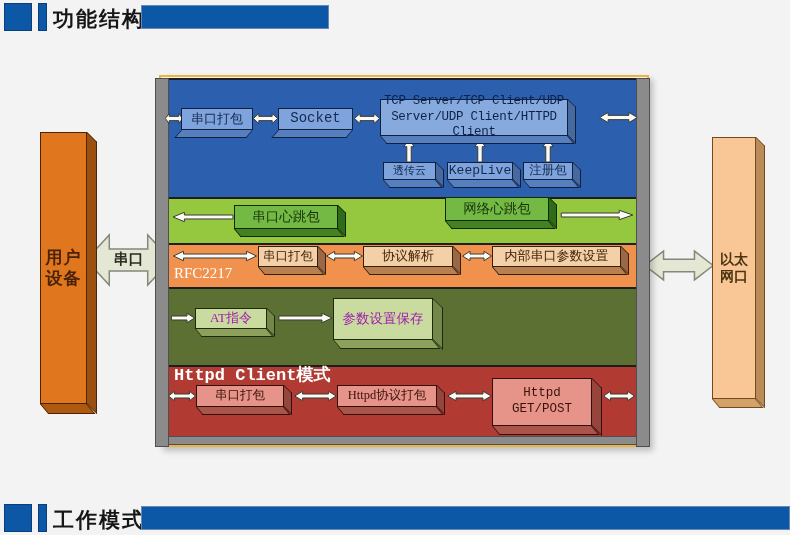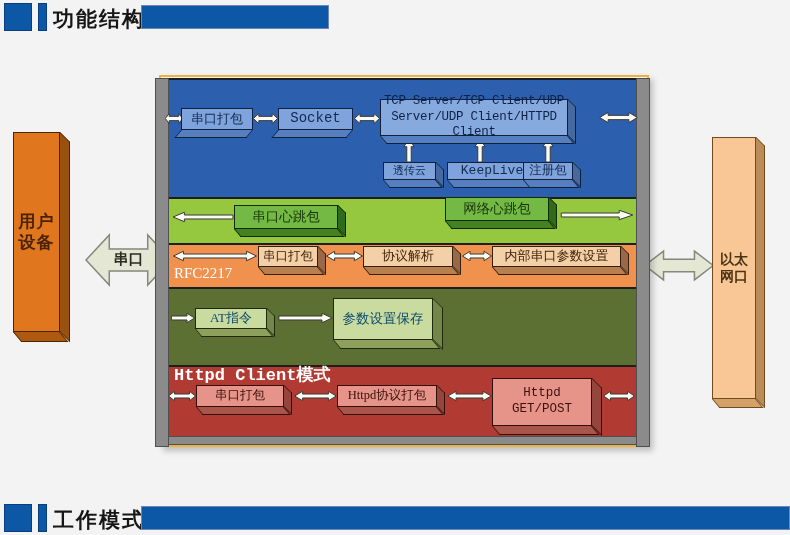--- a/index.html
+++ b/index.html
@@ -30,21 +30,21 @@
   .bx-blue  .sid{background:#46699f;border-color:#0f1f3e;}
   .bx-blue2 .face{background:#86a9de;border-color:#0f1f3e;color:#0e2148;}
   .bx-blue2 .bot{background:#567fc0;border-color:#0f1f3e;}
   .bx-blue2 .sid{background:#46699f;border-color:#0f1f3e;}
   .bx-green .face{background:#74b944;border-color:#0f2a05;color:#163309;}
   .bx-green .bot{background:#448122;border-color:#0f2a05;}
   .bx-green .sid{background:#2f6b19;border-color:#0f2a05;}
   .bx-peach .face{background:#f3d0a8;border-color:#33200c;color:#40230a;}
   .bx-peach .bot{background:#b8804f;border-color:#33200c;}
   .bx-peach .sid{background:#9a6848;border-color:#33200c;}
-  .bx-lime  .face{background:#cadb9f;border-color:#1f2a0a;color:#0c4a6e;}
+  .bx-lime  .face{background:#cadb9f;border-color:#1f2a0a;color:#a21caf;}
   .bx-lime  .bot{background:#8da05c;border-color:#1f2a0a;}
   .bx-lime  .sid{background:#74874b;border-color:#1f2a0a;}
   .bx-red   .face{background:#e6948a;border-color:#330f09;color:#3a1009;}
   .bx-red   .bot{background:#aa554a;border-color:#330f09;}
   .bx-red   .sid{background:#96453c;border-color:#330f09;}
   .bx-user  .face{background:#e0761e;border-color:#4c2403;color:#4a2206;}
   .bx-user  .bot{background:#ad5a10;border-color:#4c2403;height:10px;}
   .bx-user  .sid{background:#9a500e;border-color:#4c2403;width:10px;}
   .bx-eth   .face{background:#f9c795;border-color:#6f4b20;color:#4b3313;}
   .bx-eth   .bot{background:#d3a267;border-color:#6f4b20;height:9px;}
@@ -73,21 +73,21 @@
   <div class="abs hdr-sq" style="left:4px;top:3px;width:28px;height:28px;"></div>
   <div class="abs hdr-sq" style="left:38px;top:3px;width:9px;height:28px;"></div>
   <div class="abs hdr-title sans" style="left:53px;top:5px;">功能结构</div>
   <div class="abs hdr-bar" style="left:141px;top:5px;width:188px;height:24px;"></div>
 
   <div class="abs hdr-sq" style="left:4px;top:504px;width:28px;height:28px;"></div>
   <div class="abs hdr-sq" style="left:38px;top:504px;width:9px;height:28px;"></div>
   <div class="abs hdr-title sans" style="left:53px;top:506px;">工作模式</div>
   <div class="abs hdr-bar" style="left:141px;top:506px;width:649px;height:24px;"></div>
 
-  <div class="b3 bx-user" style="left:13px;top:132px;width:47px;height:200px;">
+  <div class="b3 bx-user" style="left:40px;top:132px;width:47px;height:272px;">
     <div class="sid"></div>
       <div class="bot"></div>
     <div class="face" style="font-size:17px;font-weight:bold;letter-spacing:1px;">
       <span>用户</span>
       <span>设备</span>
     </div>
   </div>
 
   <div class="b3 bx-eth" style="left:712px;top:137px;width:44px;height:262px;">
     <div class="sid"></div>
@@ -136,21 +136,21 @@
     <div class="face mono" style="font-size:12.5px;letter-spacing:-0.3px;">
       <span>TCP Server/TCP Client/UDP</span>
       <span>Server/UDP Client/HTTPD Client</span>
     </div>
   </div>
   <div class="b3 bx-blue" style="left:383px;top:162px;width:53px;height:18px;">
     <div class="sid"></div>
       <div class="bot"></div>
     <div class="face" style="font-size:11px;">透传云</div>
   </div>
-  <div class="b3 bx-blue" style="left:447px;top:162px;width:66px;height:18px;padding-left:24px;">
+  <div class="b3 bx-blue" style="left:447px;top:162px;width:66px;height:18px;">
     <div class="sid"></div>
       <div class="bot"></div>
     <div class="face mono" style="font-size:13px;">KeepLive</div>
   </div>
   <div class="b3 bx-blue" style="left:523px;top:162px;width:50px;height:18px;">
     <div class="sid"></div>
       <div class="bot"></div>
     <div class="face" style="font-size:12.5px;">注册包</div>
   </div>
 

